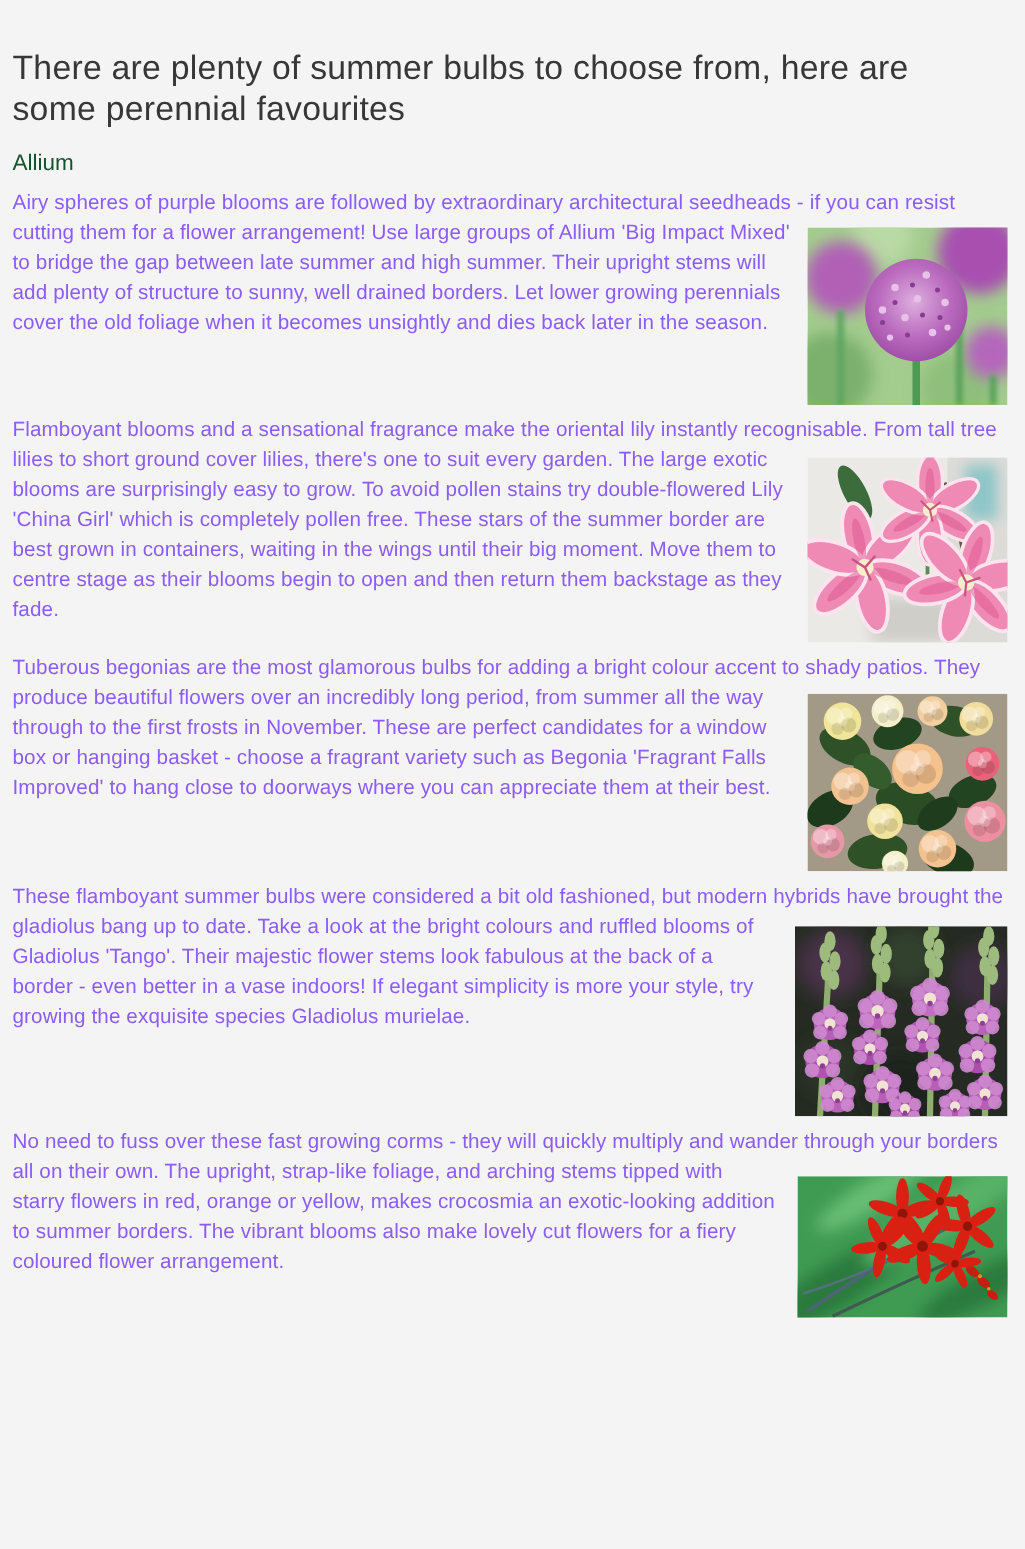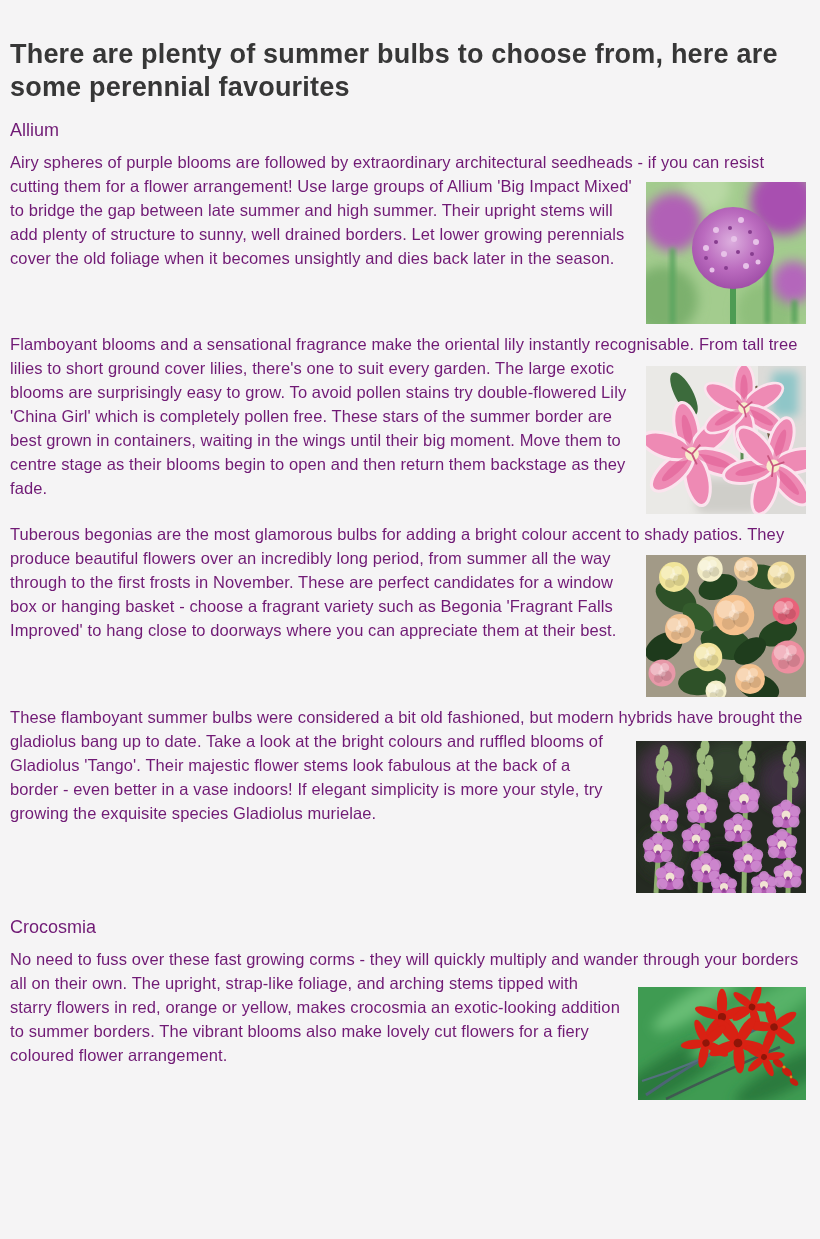--- a/index.html
+++ b/index.html
@@ -11,39 +11,39 @@
   }
   .page{
     width:820px;
     min-height:1239px;
     box-sizing:border-box;
     padding:38px 14px 20px 10px;
     background:#f5f4f5;
   }
   h1{
     font-size:27px;
-    font-weight:700;
+    font-weight:400;
     line-height:33px;
     letter-spacing:.2px;
     margin:0 0 14px 0;
     max-width:770px;
     color:#373737;
   }
   h2{
     font-size:18px;
     font-weight:400;
     margin:16px 0 9px 0;
-    color:#701a75;
+    color:#14532d;
   }
   p{
     font-size:16.5px;
     line-height:24px;
     letter-spacing:.1px;
     margin:0;
-    color:#701a75;
+    color:#8b5cf6;
   }
   .sec::after{content:"";display:block;clear:both;}
   .spc{float:right;width:1px;}
   .h32{height:32px}.h34{height:34px}.h33{height:33px}.h36{height:36px}.h40{height:40px}
   figure.photo{
     float:right;
     clear:right;
     margin:0 0 8px 14px;
     padding:0;
     line-height:0;
@@ -266,21 +266,20 @@
           <use href="#glRo" fill="#b55fb5" transform="translate(152 134)"></use>
           <use href="#glRo" fill="#a54aa6" transform="translate(88 146) scale(.9)"></use>
           <use href="#glRo" fill="#b05ab0" transform="translate(128 144) scale(.9)"></use>
         </svg>
       </figure>
       <p>These flamboyant summer bulbs were considered a bit old fashioned, but modern hybrids have brought the gladiolus bang up to date. Take a look at the bright colours and ruffled blooms of Gladiolus 'Tango'. Their majestic flower stems look fabulous at the back of a border - even better in a vase indoors! If elegant simplicity is more your style, try growing the exquisite species Gladiolus murielae.</p>
     </div>
   </section>
 
   <section class="sec">
-    <h2>Crocosmia</h2>
     <div>
       <div class="spc h40"></div>
       <figure class="photo">
         <svg width="168" height="113" viewBox="0 0 168 113" role="img">
           <defs>
             <filter id="crB" x="-60%" y="-60%" width="220%" height="220%">
                 <feGaussianBlur stdDeviation="6"></feGaussianBlur>
               </filter>
             <g id="crFl" fill="#d92113">
               <ellipse cx="0" cy="-10" rx="3.8" ry="11"></ellipse>

